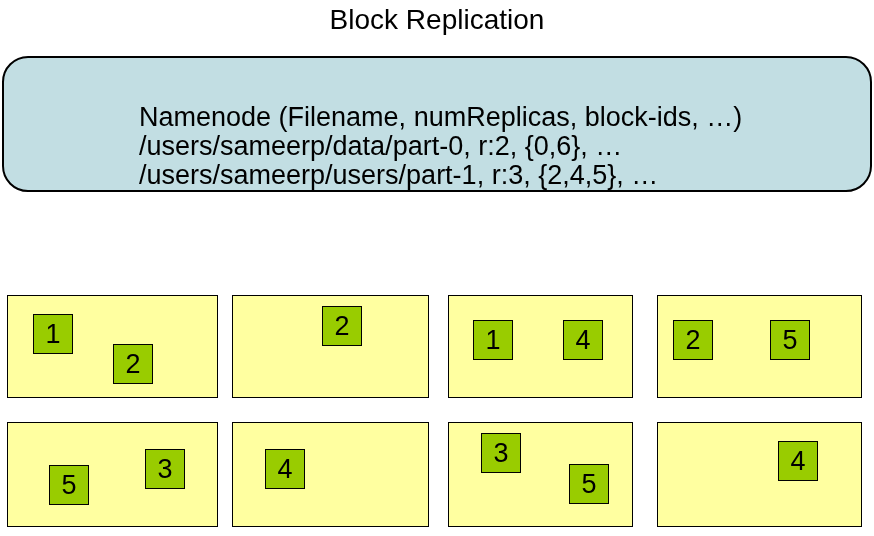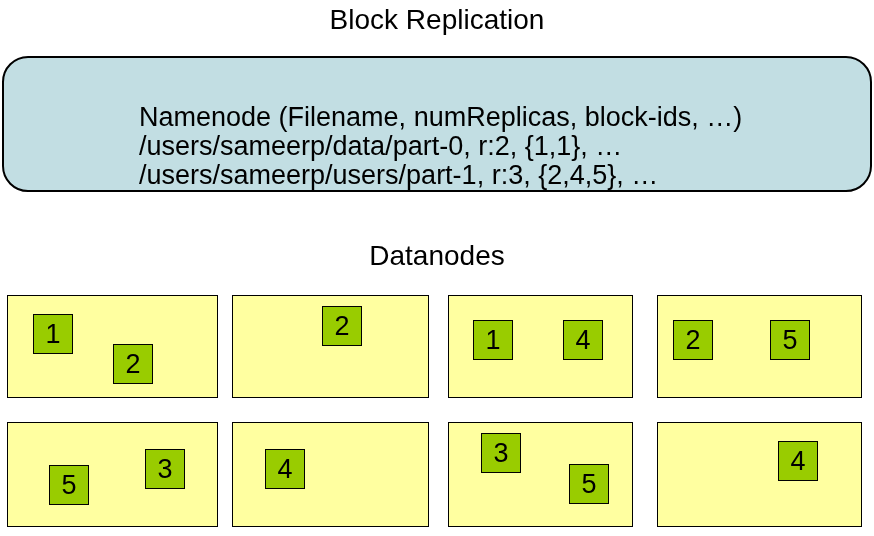--- a/index.html
+++ b/index.html
@@ -80,26 +80,25 @@
 </head>
 <body>
 
 <div class="canvas">
 
   <div class="slide-title">Block Replication</div>
 
   <div class="namenode-box">
     <div class="namenode-text">
       <div>Namenode (Filename, numReplicas, block-ids, …)</div>
-      <div>/users/sameerp/data/part-0, r:2, {1,1}, …</div>
+      <div>/users/sameerp/data/part-0, r:2, {0,6}, …</div>
       <div>/users/sameerp/users/part-1, r:3, {2,4,5}, …</div>
     </div>
   </div>
 
-  <div class="datanodes-heading">Datanodes</div>
 
   <div id="datanodes-container">
       <div class="datanode" style="left: 7px; top: 295px; width: 211px; height: 103px;">
         <div class="block" style="left: 25px; top: 18px;">
           <span>1</span>
         </div>
         <div class="block" style="left: 105px; top: 48px;">
           <span>2</span>
         </div>
       </div>

